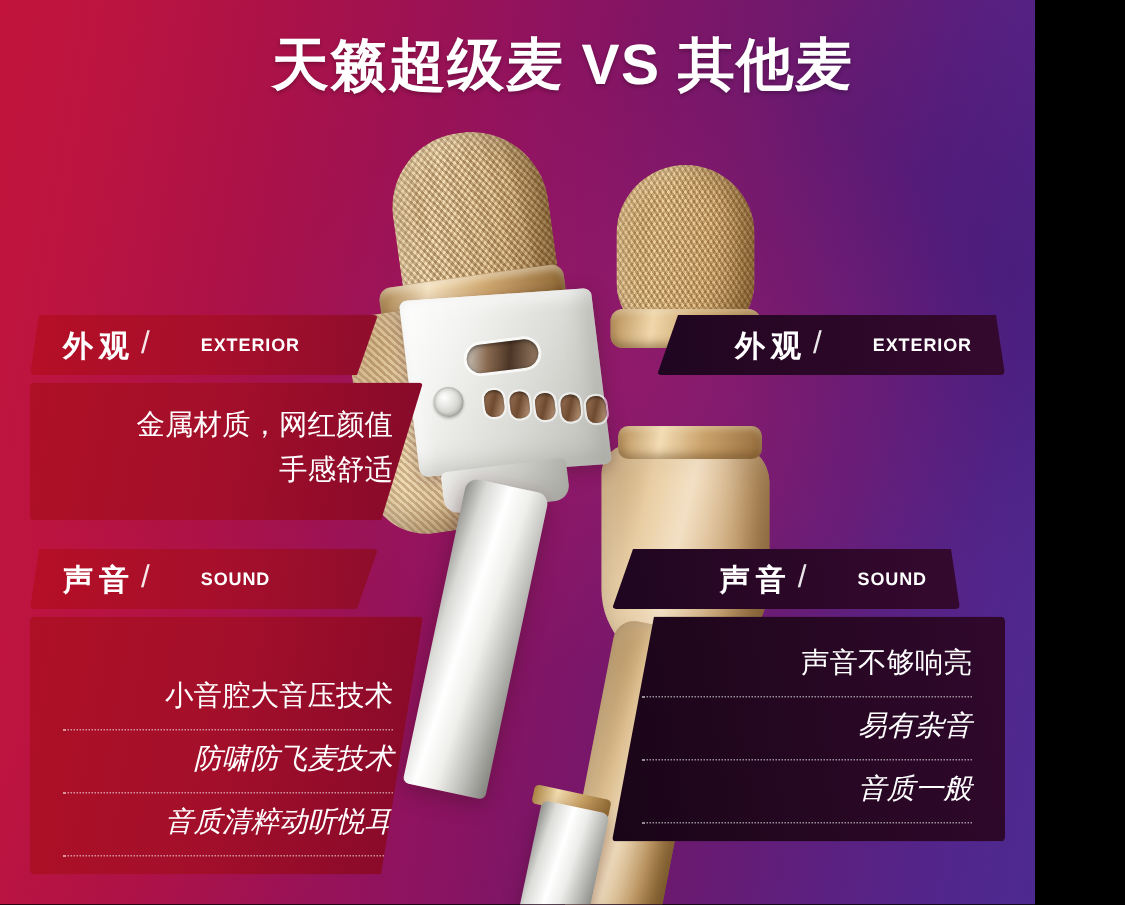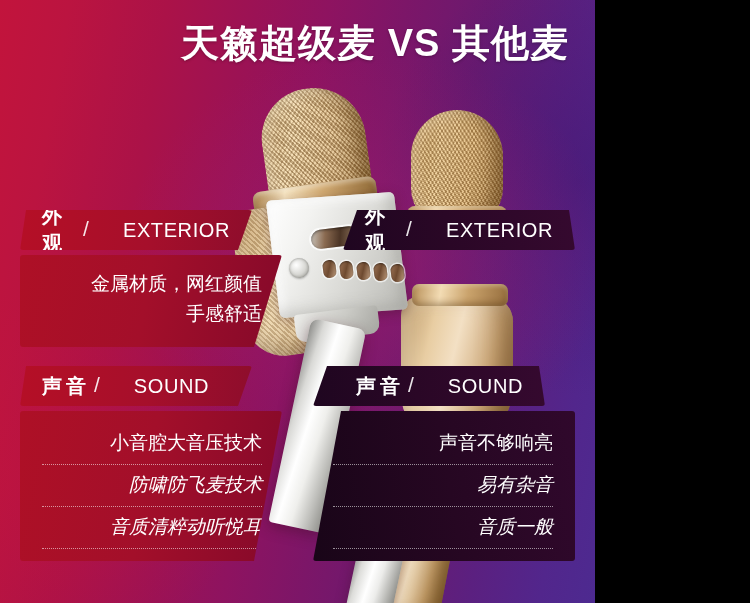--- a/index.html
+++ b/index.html
@@ -3,21 +3,21 @@
 <meta charset="utf-8">
 <title>天籁超级麦 VS 其他麦</title>
 <style>
   html, body {
     margin: 0;
     padding: 0;
     background: #000;
   }
   #stage {
     position: relative;
-    width: 595px;
+    width: 690px;
     height: 603px;
     overflow: hidden;
     font-family: "Liberation Sans", "DejaVu Sans", sans-serif;
     background: linear-gradient(100deg,
         #c2143c 0%,
         #bb1440 10%,
         #ab1248 24%,
         #9c1254 36%,
         #8e1360 47%,
         #7c1668 58%,
@@ -243,22 +243,22 @@
   .hdr-slash {
     color: #ffffff;
     font-size: 21px;
     font-weight: 300;
     margin: 0 9px 0 4px;
     opacity: 0.9;
     transform: translateY(-1px);
   }
   .hdr-en {
     color: #ffffff;
-    font-size: 20px;
-    font-weight: normal;
+    font-size: 12px;
+    font-weight: bold;
     letter-spacing: 0.6px;
     padding-left: 25px;
   }
 
   .body {
     position: relative;
     box-sizing: border-box;
     margin-top: 5px;
   }
   .left .body {
@@ -351,21 +351,21 @@
       <div class="line">手感舒适</div>
     </div>
   </div>
 
   <div class="group left" id="g-left-sound">
     <div class="hdr">
       <span class="hdr-cn">声音</span>
       <span class="hdr-slash">/</span>
       <span class="hdr-en">SOUND</span>
     </div>
-    <div class="body" style="padding-top:12px">
+    <div class="body" style="padding-top:34px">
       <div class="item">小音腔大音压技术</div>
       <div class="item">防啸防飞麦技术</div>
       <div class="item last-dot">音质清粹动听悦耳</div>
     </div>
   </div>
 
   <div class="group right" id="g-right-exterior">
     <div class="hdr">
       <span class="hdr-cn">外观</span>
       <span class="hdr-slash">/</span>

